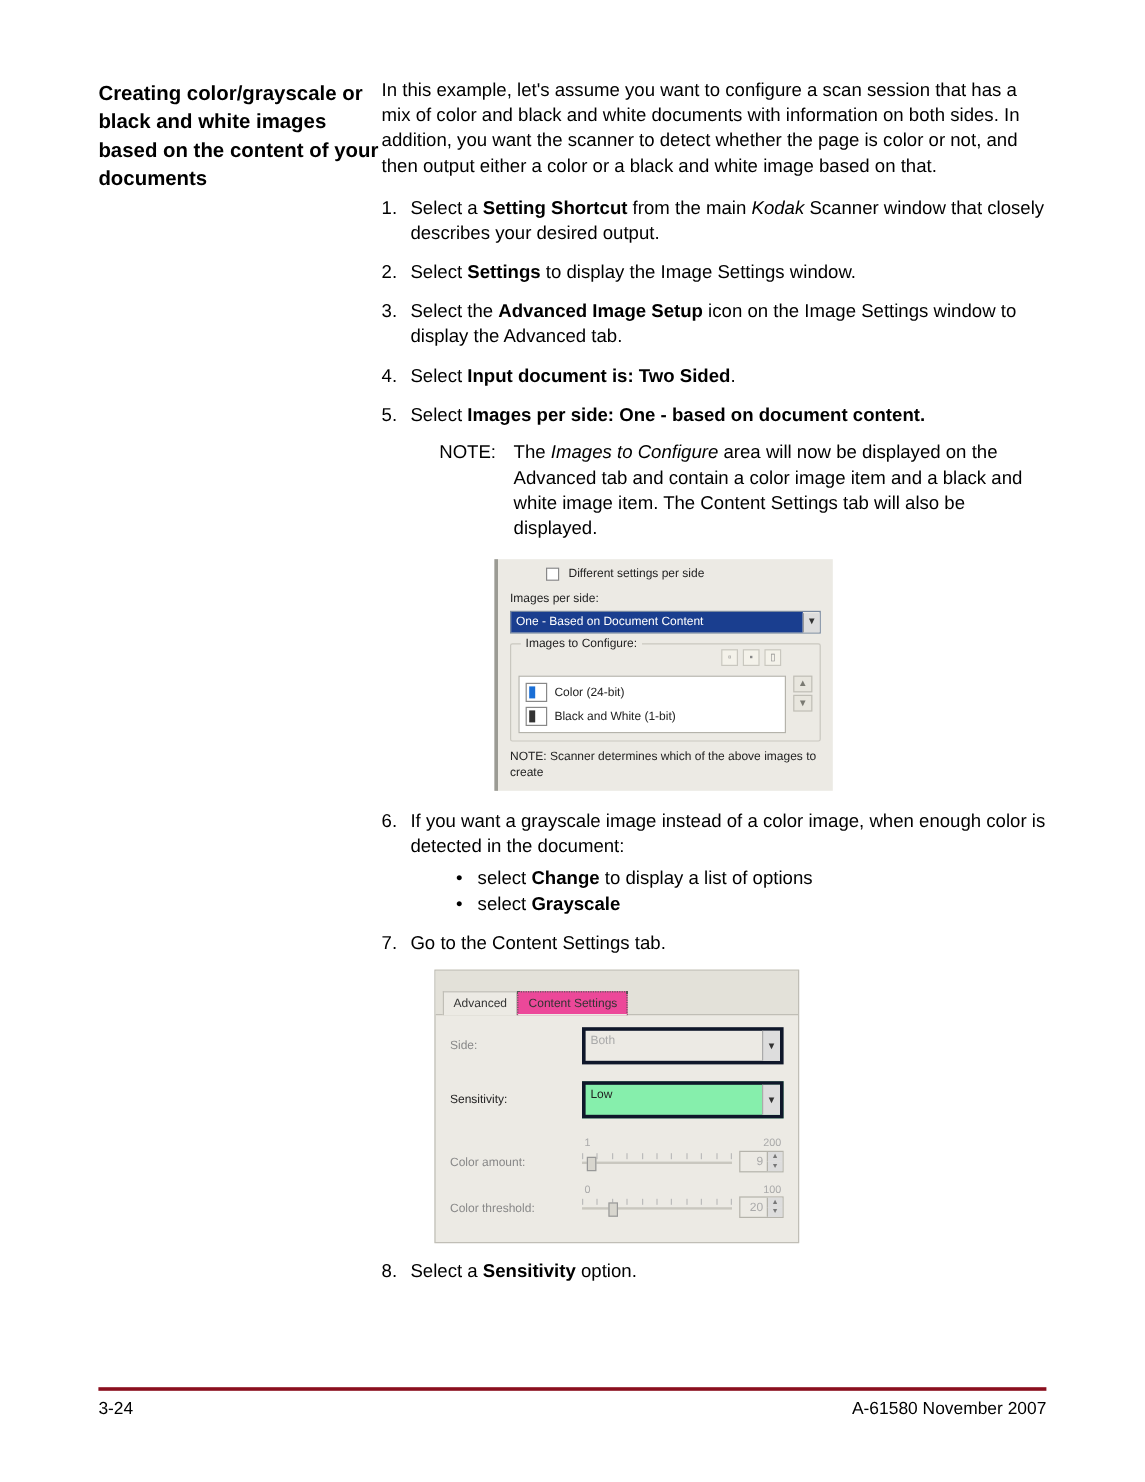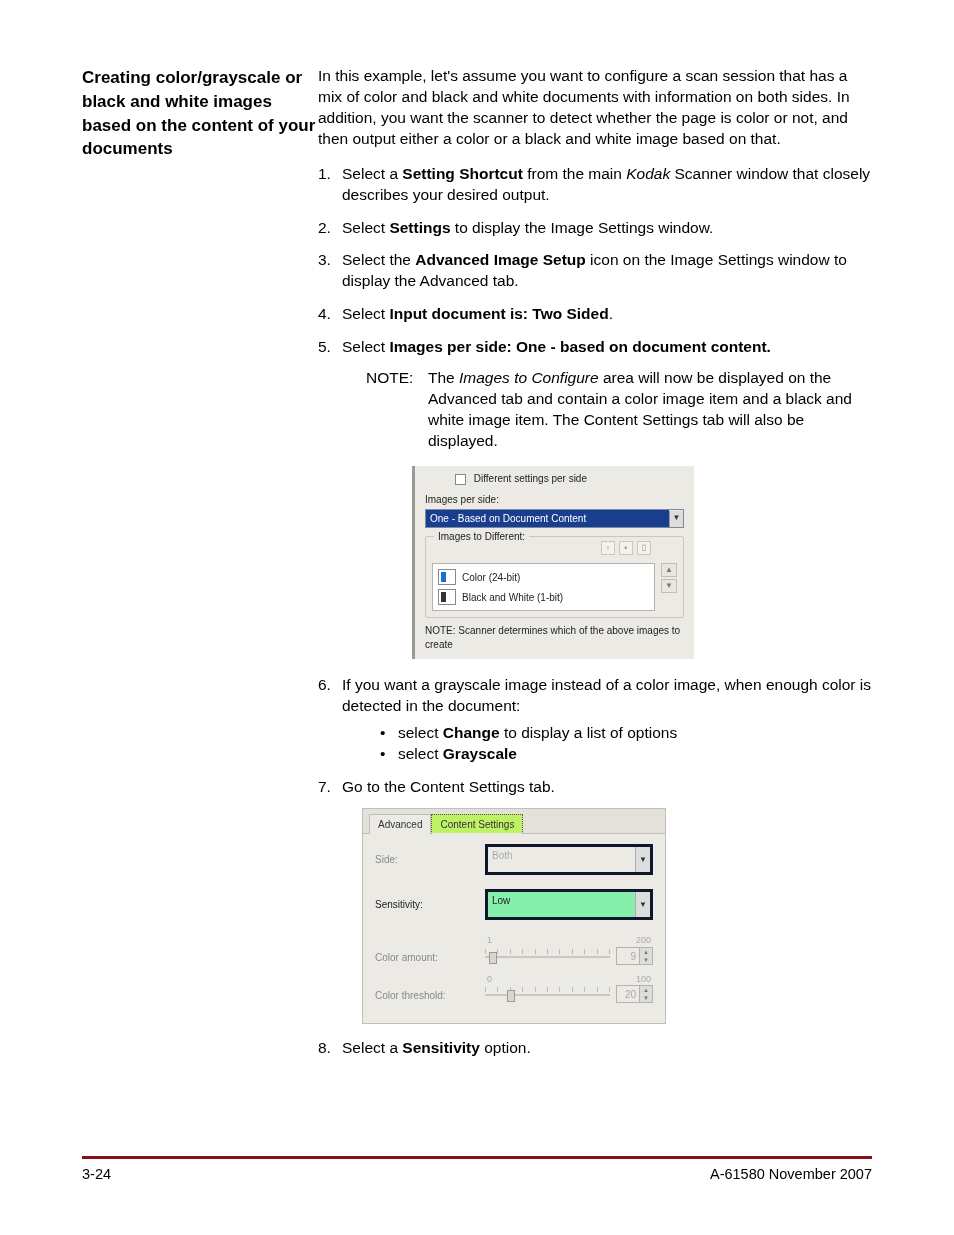--- a/index.html
+++ b/index.html
@@ -155,35 +155,35 @@
     width: 304px;
     margin: 10px 0 14px 20px;
     background: #eceae4;
     border: 1px solid #c0beb6;
     font-family: Tahoma, Arial, sans-serif;
     font-size: 10px;
     padding: 0 0 10px 0;
     color: #333;
   }
   .shot2 .tabs {
-    display: flex; gap: 0; padding: 4px 0 0 6px;
+    display: flex; gap: 0; padding: 16px 0 0 6px;
     border-bottom: 1px solid #c0beb6;
     background: #e3e1d9;
   }
   .shot2 .tab {
     padding: 3px 8px 2px 8px;
     border: 1px solid #c0beb6;
     border-bottom: none;
     background: #eceae4;
     font-size: 10px;
     position: relative; top: 1px;
   }
   .shot2 .tab.active {
     border: 1px dotted #555;
-    background: #bef264;
+    background: #ec4899;
     top: 1px;
     border-bottom: 1px solid #eceae4;
   }
   .shot2 .body { padding: 10px 12px 2px 12px; }
   .shot2 .row {
     display: flex; align-items: center;
     margin-bottom: 14px;
   }
   .shot2 .row-label {
     flex: 0 0 110px; color: #888;
@@ -299,21 +299,21 @@
             <div class="chk-row">
               <span class="chk"></span>
               <span>Different settings per side</span>
             </div>
             <span class="lbl">Images per side:</span>
             <div class="combo">
               <span class="val">One - Based on Document Content</span>
               <span class="arrow">▼</span>
             </div>
             <div class="group">
-              <span class="group-title">Images to Different:</span>
+              <span class="group-title">Images to Configure:</span>
               <div class="toolbar">
                 <span>▫</span>
                 <span>▪</span>
                 <span>▯</span>
               </div>
               <div class="list-area">
                 <div class="list">
                   <div class="list-item">
                     <span class="thumb color"></span>
                     <span>Color (24-bit)</span>

